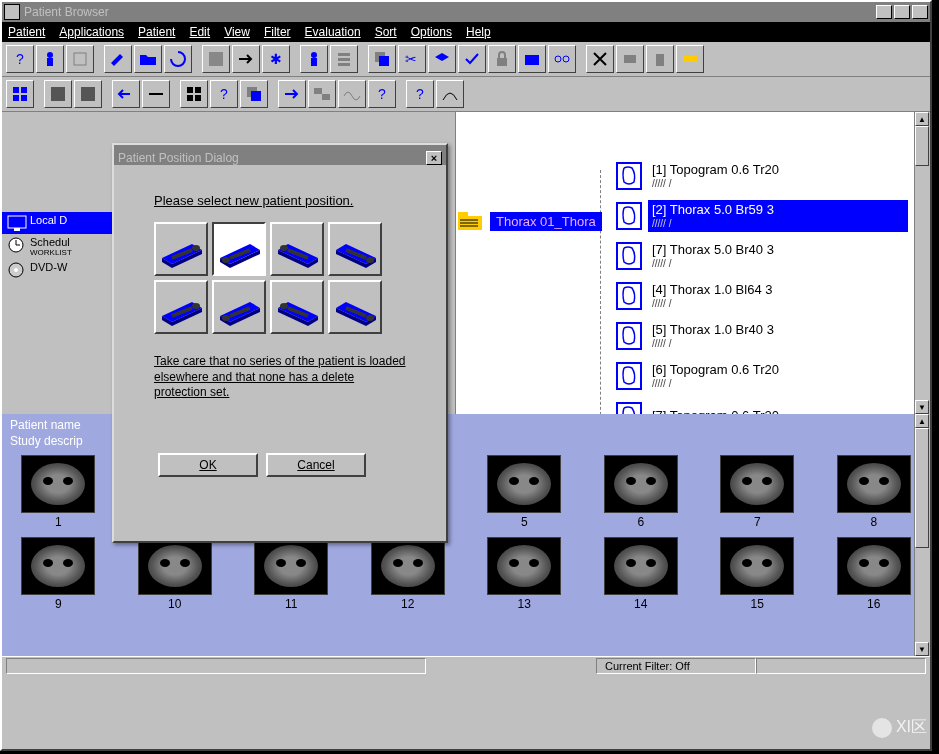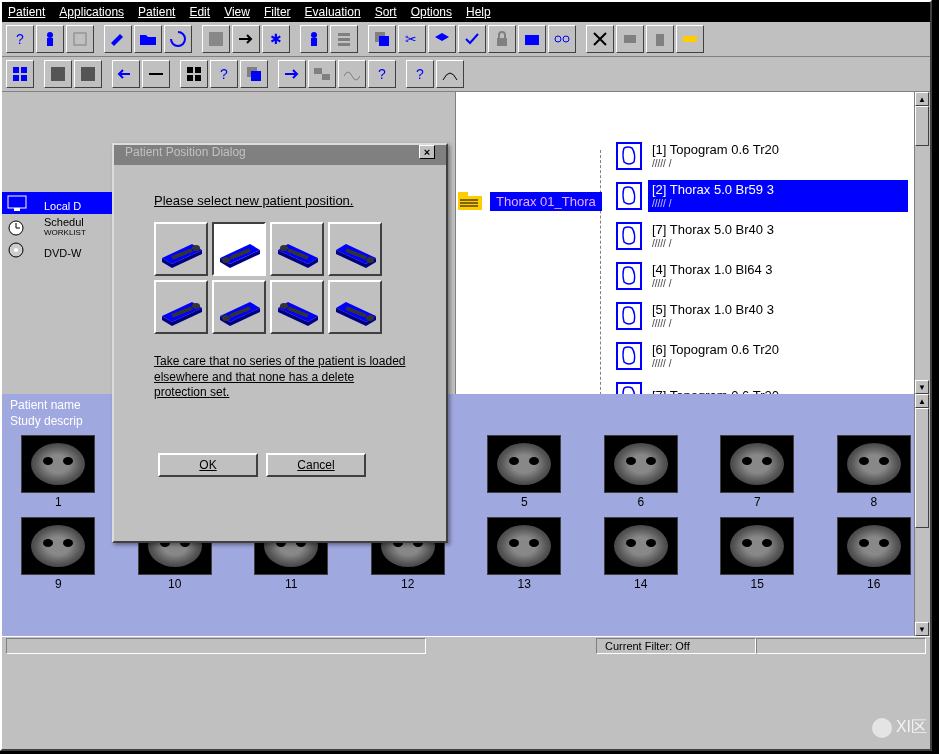--- a/index.html
+++ b/index.html
@@ -18,21 +18,21 @@
 .toolbar { background: #c0c0c0; padding: 3px 4px; display: flex; gap: 2px; flex-wrap: nowrap; border-bottom: 1px solid #808080; }
 .tbtn { width: 28px; height: 28px; background: #c0c0c0; border: 1px solid #fff; border-right-color: #404040; border-bottom-color: #404040; cursor: pointer; display: flex; align-items: center; justify-content: center; }
 .tbtn svg { width: 20px; height: 20px; }
 .tsep { width: 6px; }
 
 .main-area { display: flex; height: 302px; background: #c0c0c0; }
 .left-panel { width: 454px; background: #c0c0c0; position: relative; border-right: 1px solid #808080; }
 .right-panel { flex: 1; background: #fff; position: relative; overflow: hidden; }
 
 .source-list { position: absolute; left: 0; top: 100px; width: 110px; }
-.source-item { display: flex; align-items: flex-end; padding: 2px 4px; gap: 14px; font-size: 11px; }
+.source-item { display: flex; align-items: flex-start; padding: 2px 4px; gap: 0; font-size: 11px; }
 .source-item.selected { background: #0000ff; color: #fff; }
 .source-icon { width: 24px; height: 18px; flex-shrink: 0; }
 
 .tree-area { padding: 10px 6px; position: relative; }
 .study-node { display: flex; align-items: center; gap: 6px; position: absolute; left: 0; top: 98px; }
 .study-icon { width: 28px; height: 22px; }
 .study-text { background: #0000ff; color: #f0abfc; padding: 2px 6px; font-size: 13px; }
 
 .series-list { position: absolute; left: 160px; top: 44px; right: 4px; }
 .series-item { display: flex; align-items: center; gap: 6px; height: 40px; margin-bottom: 0px; }
@@ -61,41 +61,50 @@
 .thumb-ct::before { left: 12px; }
 .thumb-ct::after { right: 12px; }
 .thumb-num { font-size: 12px; color: #000; }
 
 .statusbar { height: 18px; background: #c0c0c0; border-top: 1px solid #fff; display: flex; align-items: center; font-size: 11px; padding: 0 4px; }
 .status-cell { border: 1px solid #808080; border-right-color: #fff; border-bottom-color: #fff; padding: 1px 8px; height: 16px; }
 .status-spacer { flex: 1; }
 
 
 .dialog { position: absolute; left: 112px; top: 143px; width: 336px; height: 400px; background: #c0c0c0; border: 2px solid #dcdcdc; border-right-color: #404040; border-bottom-color: #404040; box-shadow: 2px 2px 4px rgba(0,0,0,0.4); z-index: 100; }
-.dialog-title { background: #808080; color: #c0c0c0; height: 20px; display: flex; align-items: flex-start; padding: 0 11px; font-size: 12px; }
+.dialog-title { background: #808080; color: #c0c0c0; height: 20px; display: flex; align-items: flex-end; padding: 0 4px; font-size: 12px; }
 .dialog-title-text { flex: 1; }
 .dialog-close { width: 16px; height: 14px; background: #c0c0c0; border: 1px solid #fff; border-right-color: #000; border-bottom-color: #000; display: flex; align-items: center; justify-content: center; font-size: 11px; font-weight: bold; color: #000; cursor: pointer; }
 .dialog-body { padding: 28px 40px 12px; text-decoration: underline; }
 .dialog-prompt { font-size: 13px; margin-bottom: 14px; }
 .pos-grid { display: grid; grid-template-columns: repeat(4, 54px); grid-template-rows: repeat(2, 54px); gap: 4px; margin-bottom: 20px; }
 .pos-btn { width: 54px; height: 54px; background: #c0c0c0; border: 2px solid #fff; border-right-color: #404040; border-bottom-color: #404040; cursor: pointer; position: relative; overflow: hidden; }
 .pos-btn.selected { background: #fff; border-color: #404040; border-right-color: #fff; border-bottom-color: #fff; }
 .pos-btn svg { position: absolute; left: 2px; top: 8px; }
 .dialog-warn { font-size: 12px; line-height: 1.3; margin-bottom: 52px; }
 .dialog-buttons { display: flex; gap: 8px; justify-content: flex-start; padding-left: 4px; }
 .dlg-btn { width: 100px; height: 24px; background: #c0c0c0; border: 2px solid #fff; border-right-color: #404040; border-bottom-color: #404040; font-size: 12px; cursor: pointer; }
 
 .watermark { position: absolute; right: 12px; bottom: 16px; color: #fff; font-size: 16px; opacity: 0.8; display: flex; align-items: center; gap: 4px; z-index: 200; }
 .watermark-icon { width: 20px; height: 20px; border-radius: 50%; background: #fff; opacity: 0.7; position: relative; }
 </style>
 </head>
 <body>
 
 <div class="window">
 
+  <div class="titlebar">
+    <div class="titlebar-icon"></div>
+    <div class="titlebar-text">Patient Browser</div>
+    <div class="titlebar-buttons">
+      <div class="titlebar-btn">_</div>
+      <div class="titlebar-btn">□</div>
+      <div class="titlebar-btn">×</div>
+    </div>
+  </div>
 
   <div class="menubar">
     <span class="menu-item">Patient</span>
     <span class="menu-item">Applications</span>
     <span class="menu-item">Patient</span>
     <span class="menu-item">Edit</span>
     <span class="menu-item">View</span>
     <span class="menu-item">Filter</span>
     <span class="menu-item">Evaluation</span>
     <span class="menu-item">Sort</span>

